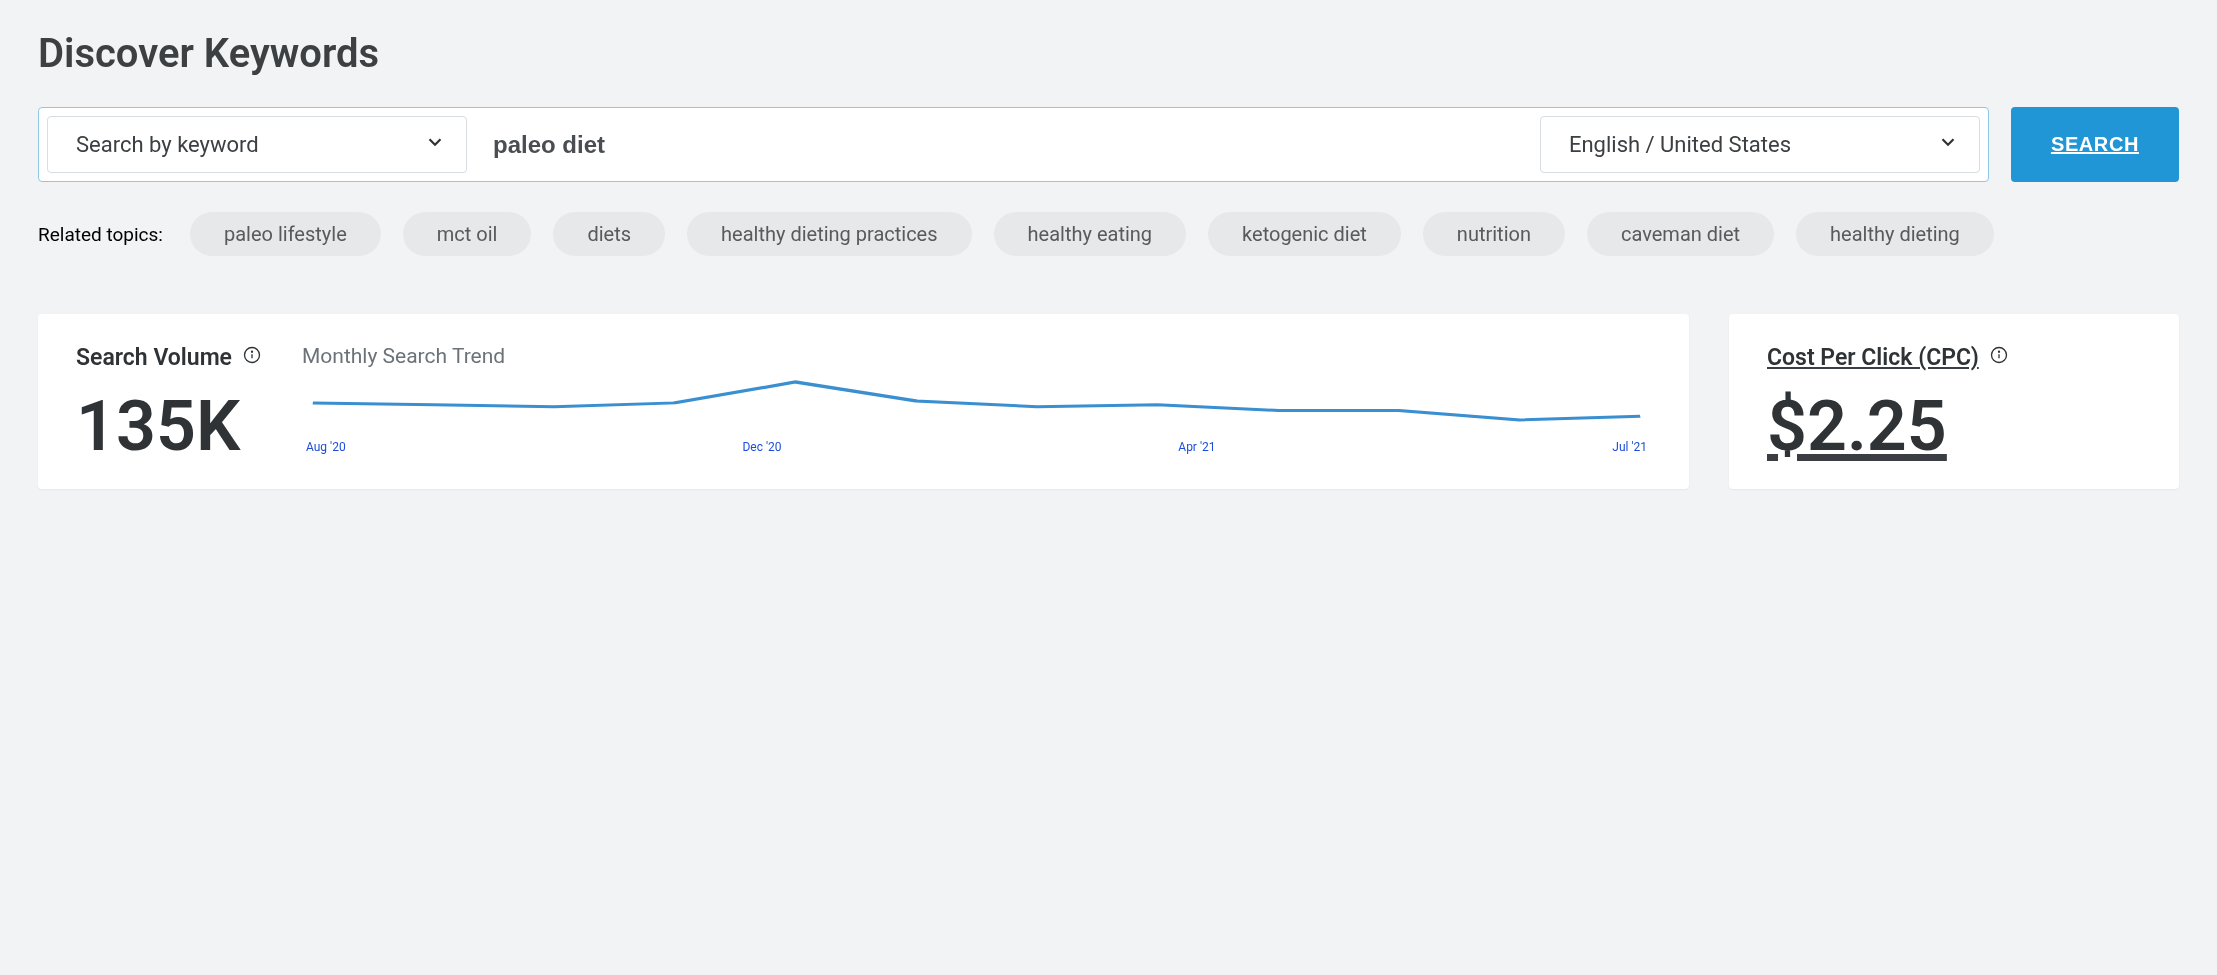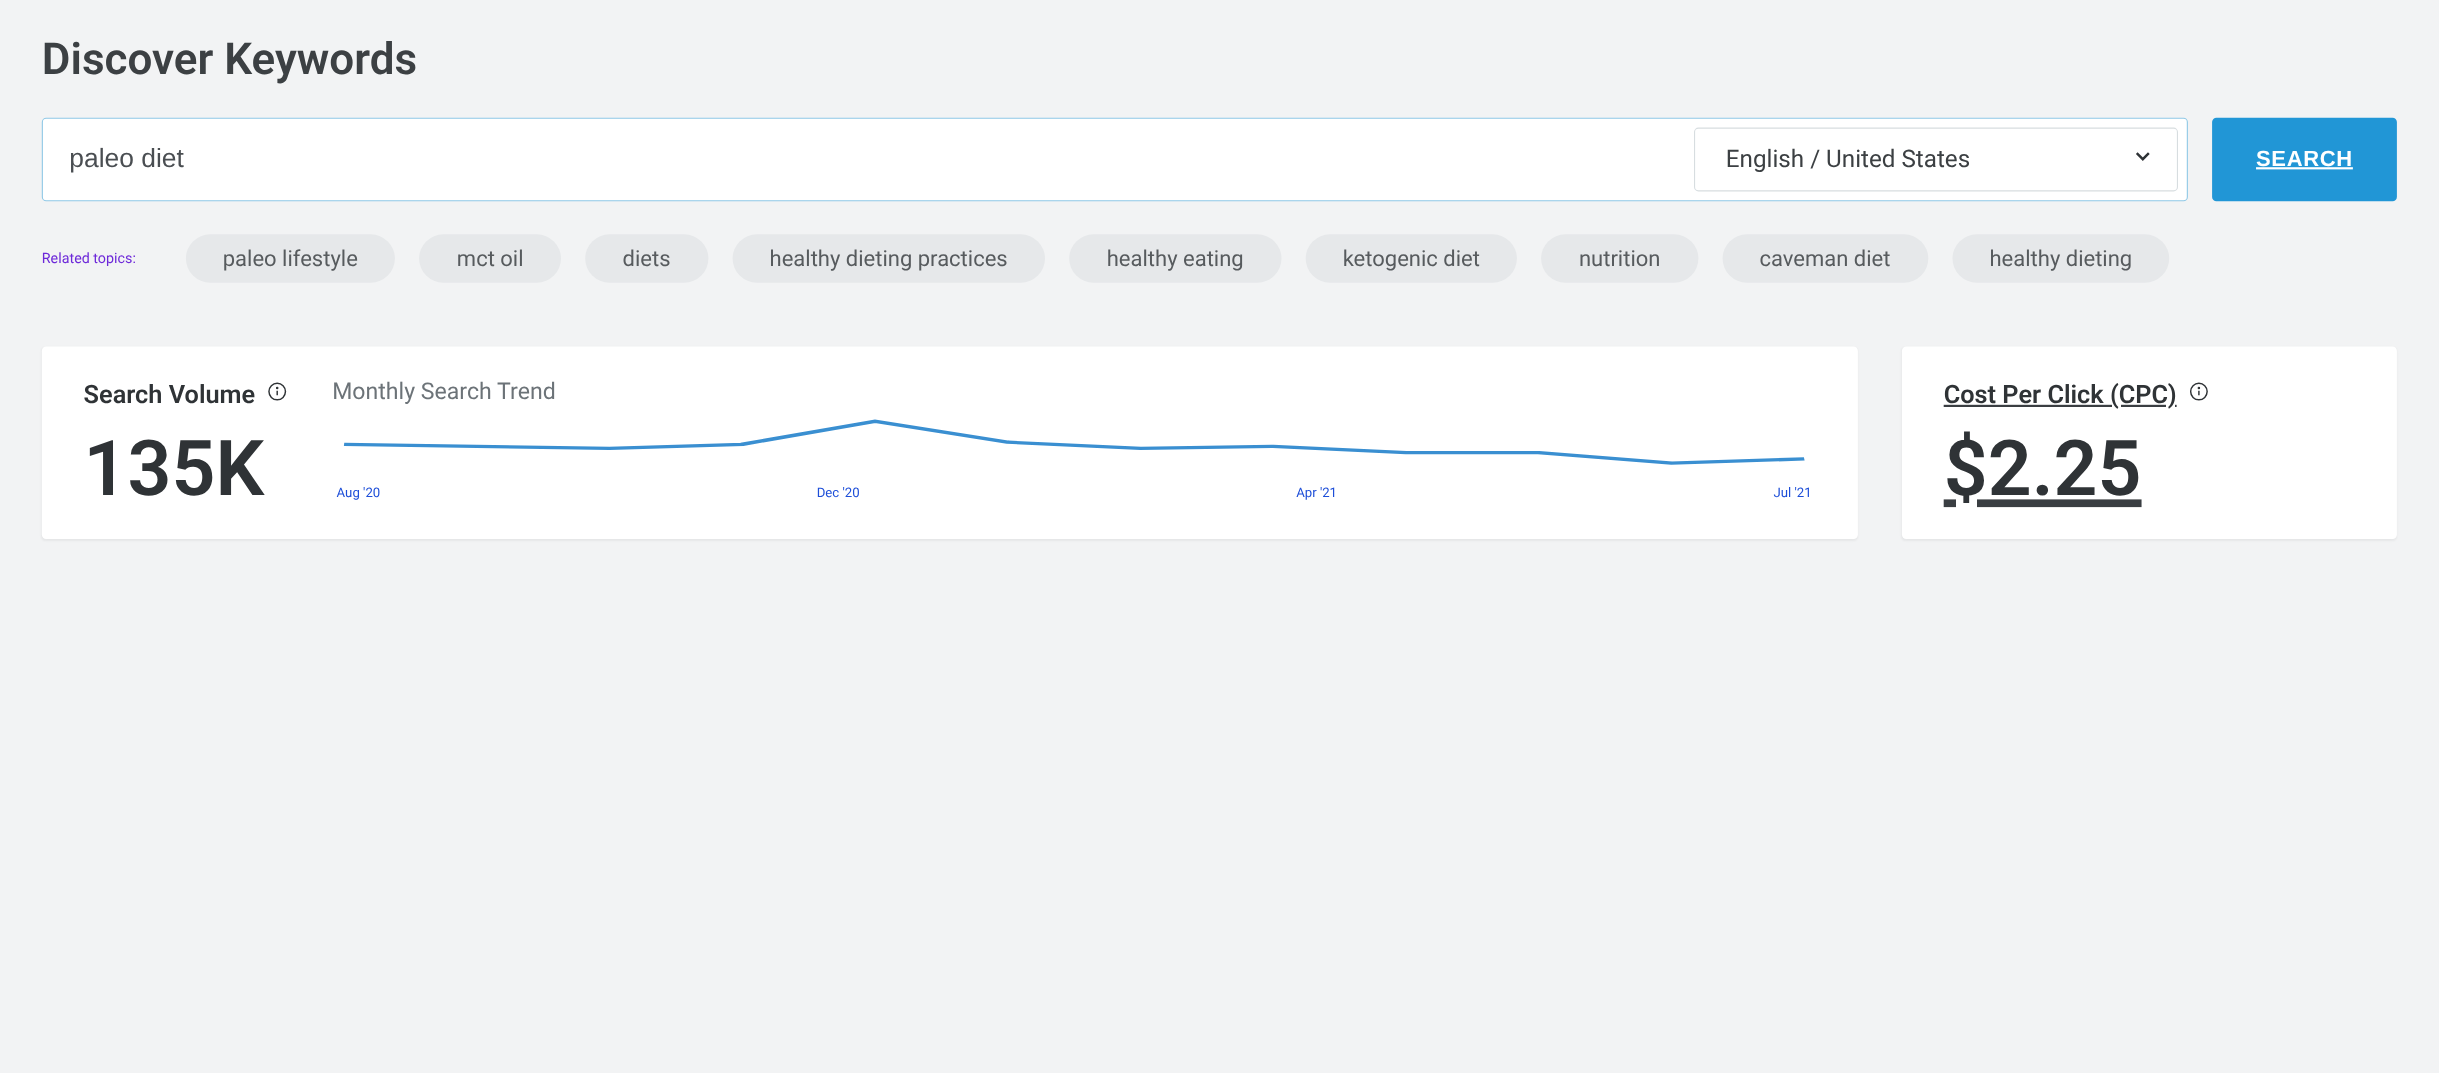--- a/index.html
+++ b/index.html
@@ -45,20 +45,21 @@
   }
   .select-wrap.left  { flex: 0 0 420px; }
   .select-wrap.right { flex: 0 0 440px; }
   .keyword-input {
     flex: 1;
     border: none;
     outline: none;
     font-size: 24px;
     color: #4a4e52;
     padding: 0 16px;
+    font-weight: bold;
   }
   .chevron svg { width: 22px; height: 22px; }
   .search-btn {
     background: #2196d6;
     color: #fff;
     border: none;
     border-radius: 4px;
     font-size: 20px;
     font-weight: 700;
     letter-spacing: 0.6px;
@@ -67,23 +68,23 @@
     text-decoration: underline;
   }
   .related-row {
     display: flex;
     flex-wrap: wrap;
     align-items: center;
     gap: 18px 22px;
     margin-bottom: 58px;
   }
   .related-label {
-    font-size: 13px;
-    color: #6d28d9;
-    margin-right: 23px;
+    font-size: 19px;
+    color: #000000;
+    margin-right: 5px;
   }
   .chip {
     background: #e6e8ea;
     color: #575b5e;
     font-size: 20px;
     padding: 10px 34px;
     border-radius: 999px;
     cursor: pointer;
   }
   .cards {
@@ -130,20 +131,28 @@
     padding: 0 4px;
   }
 </style>
 </head>
 <body>
 
 <h1 class="page-title">Discover Keywords</h1>
 
 <div class="search-row">
   <div class="search-box">
+    <div class="select-wrap left">
+      <span>Search by keyword</span>
+      <span class="chevron">
+        <svg viewBox="0 0 24 24" fill="none" stroke="#2f3336" stroke-width="2.4">
+            <polyline points="6 9 12 15 18 9"></polyline>
+          </svg>
+      </span>
+    </div>
     <input class="keyword-input" type="text" value="paleo diet" style="">
     <div class="select-wrap right">
       <span>English / United States</span>
       <span class="chevron">
         <svg viewBox="0 0 24 24" fill="none" stroke="#2f3336" stroke-width="2.4">
             <polyline points="6 9 12 15 18 9"></polyline>
           </svg>
       </span>
     </div>
   </div>

